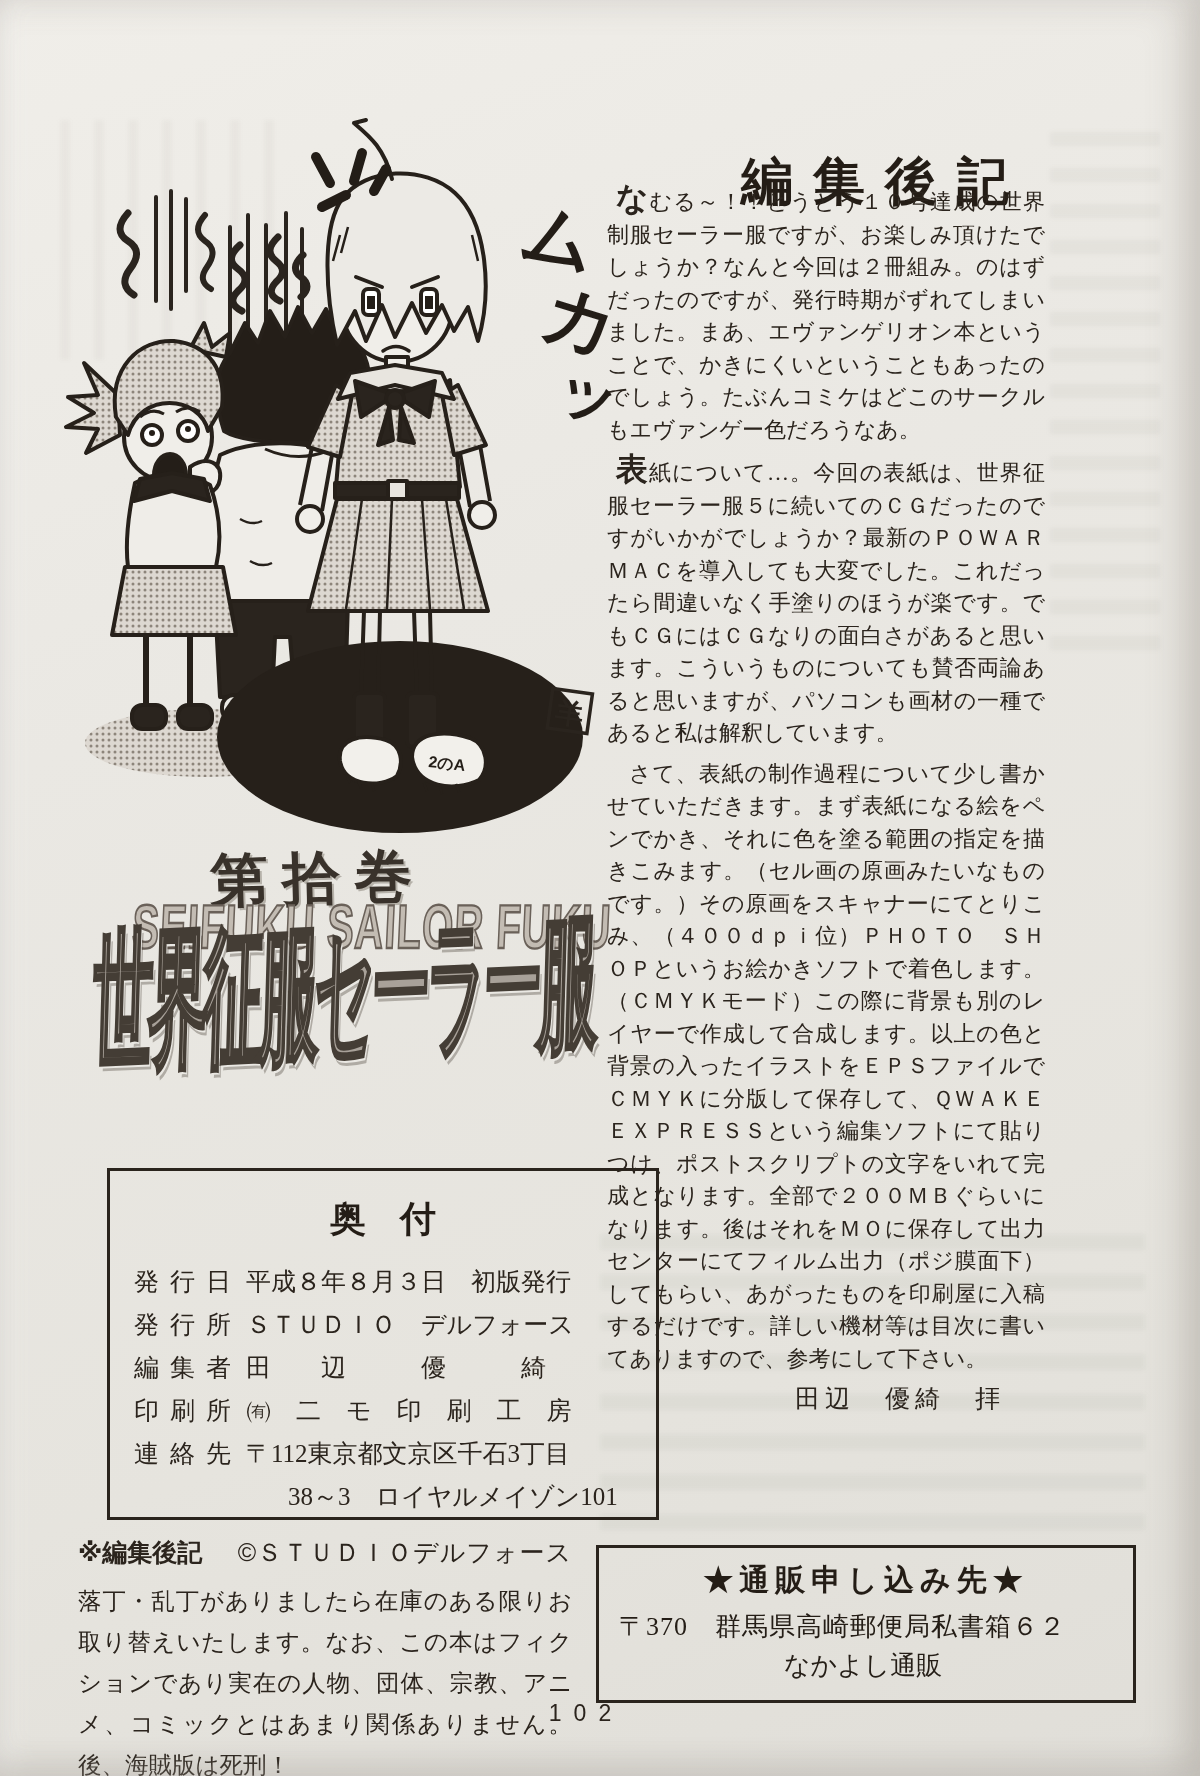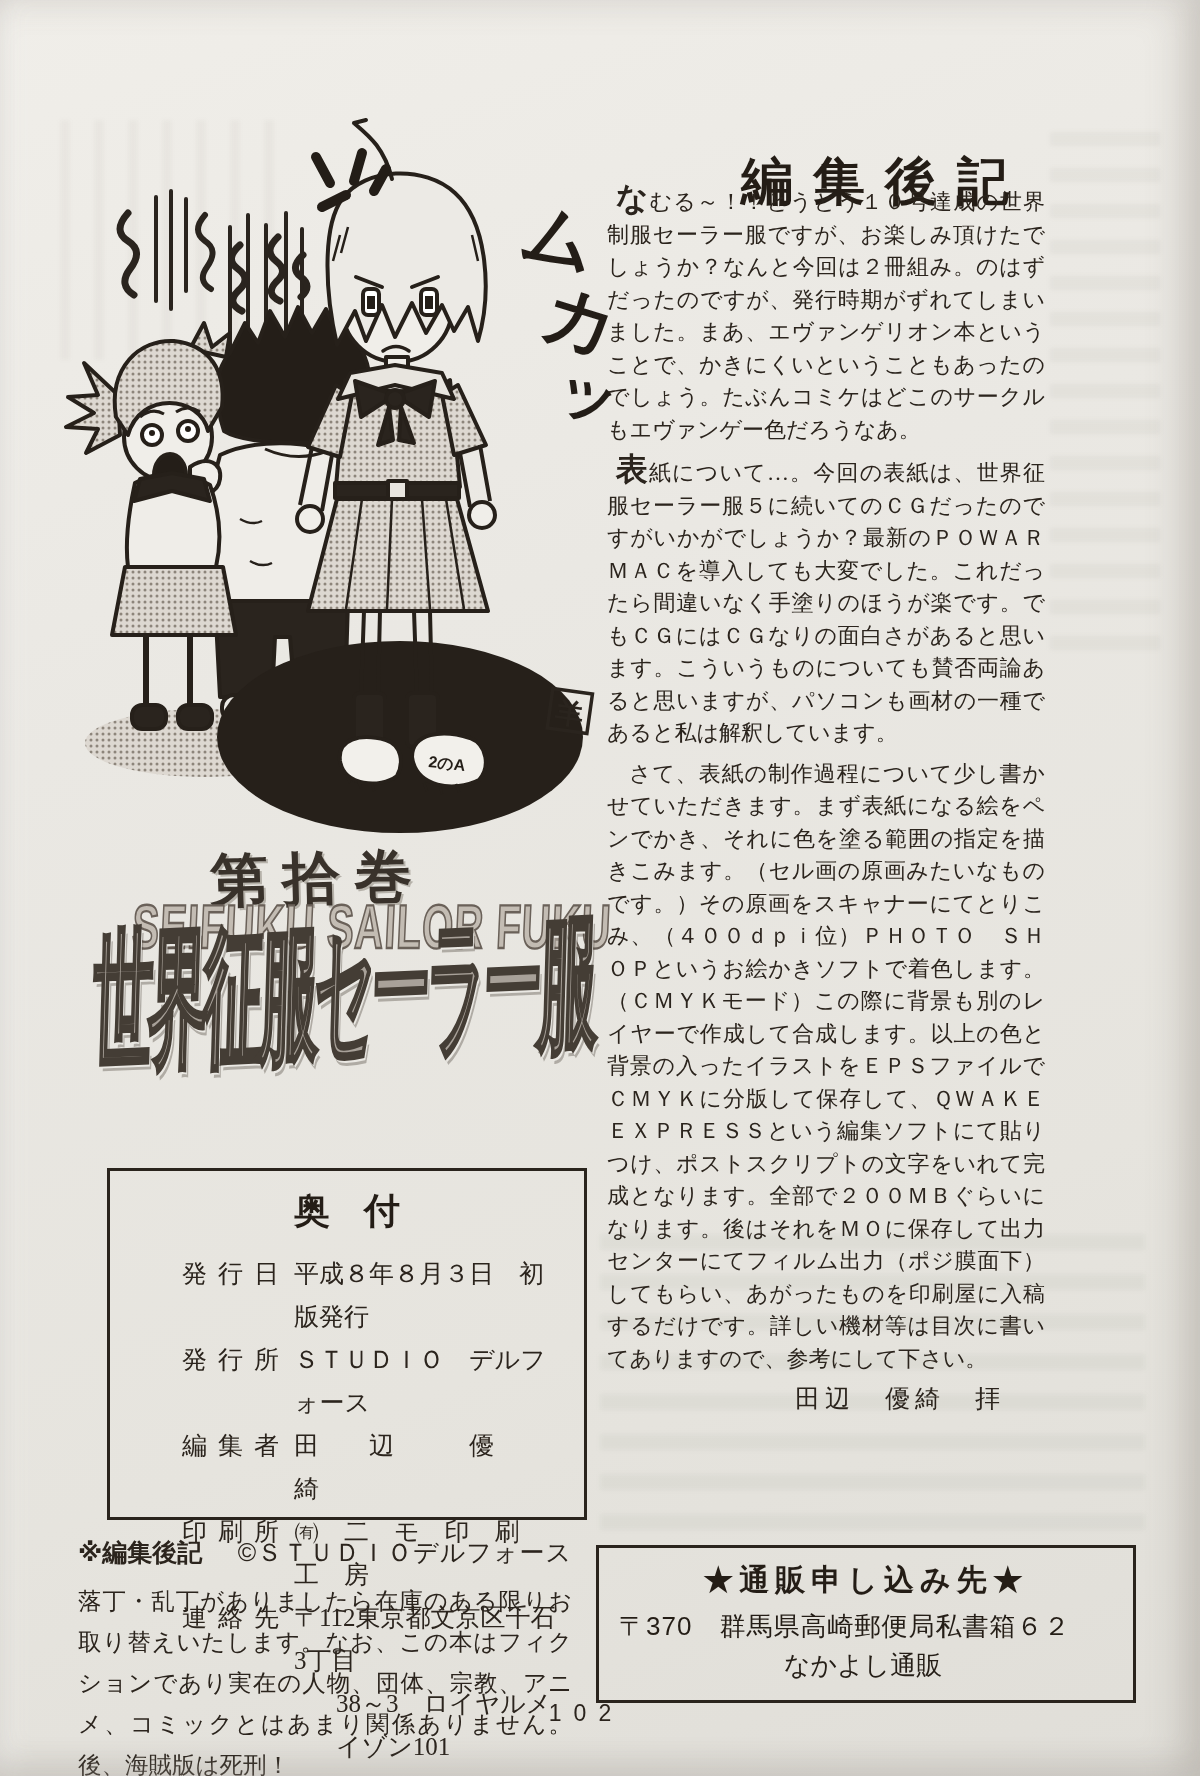--- a/index.html
+++ b/index.html
@@ -63,44 +63,44 @@
   }
   .logo-main{
     position:absolute;left:0;top:16px;white-space:nowrap;z-index:2;
     font-size:150px;font-weight:bold;letter-spacing:-12px;
     color:#a8a199;-webkit-text-stroke:4px #443d35;
     text-shadow:4px 4px 0 #eae8e3, 7px 7px 0 rgba(68,61,53,.35);
     transform:scaleX(.40) skewX(-5deg) rotate(-1deg);transform-origin:left top;
   }
 
   .colophon{
-    position:absolute;left:107px;top:1168px;width:480px;height:352px;
-    border:3px solid #2a241d;box-sizing:border-box;padding-top:16px;
+    position:absolute;left:107px;top:1168px;width:552px;height:352px;
+    border:3px solid #2a241d;box-sizing:border-box;padding-top:24px;
   }
   .colophon-title{
     text-align:center;font-size:36px;font-weight:bold;
     letter-spacing:34px;padding-left:34px;margin-bottom:16px;color:#241d16;
   }
   .crow{display:flex;margin:0 24px;line-height:43px;font-size:25px;}
-  .clabel{width:112px;letter-spacing:11px;flex:none;color:#2b241d;margin-left:48px;}
+  .clabel{width:112px;letter-spacing:11px;flex:none;color:#2b241d;}
   .cvalue{flex:1;color:#2b241d;}
   .crow.indent2 .cvalue{padding-left:42px;}
 
   .legal{
     position:absolute;left:78px;top:1536px;width:494px;
     font-family:"Liberation Sans","DejaVu Sans",sans-serif;color:#2b241d;
   }
   .legal-top{display:flex;justify-content:space-between;font-size:25px;font-weight:bold;}
   .legal-top .copyright{font-weight:normal;letter-spacing:1px;}
   .legal-body{margin-top:12px;font-size:23.5px;line-height:41px;text-align:justify;}
 
   .mailorder{
     position:absolute;left:596px;top:1545px;width:540px;height:158px;
     border:3px solid #2a241d;box-sizing:border-box;padding:12px 20px 0 20px;
-    font-family:Liberation Sans, sans-serif;color:#241d16;
+    font-family:Liberation Serif, serif;color:#241d16;
   }
   .mo-title{text-align:center;font-size:30px;font-weight:bold;letter-spacing:6px;}
   .mo-address{margin-top:8px;font-size:26px;letter-spacing:1px;}
   .mo-name{margin-top:4px;text-align:center;font-size:26px;padding-right:6px;}
 
   .pagenum{
     position:absolute;left:0;top:1700px;width:1172px;text-align:center;
     font-family:"Liberation Sans","DejaVu Sans",sans-serif;
     font-size:23px;letter-spacing:12px;color:#2b241d;
   }

